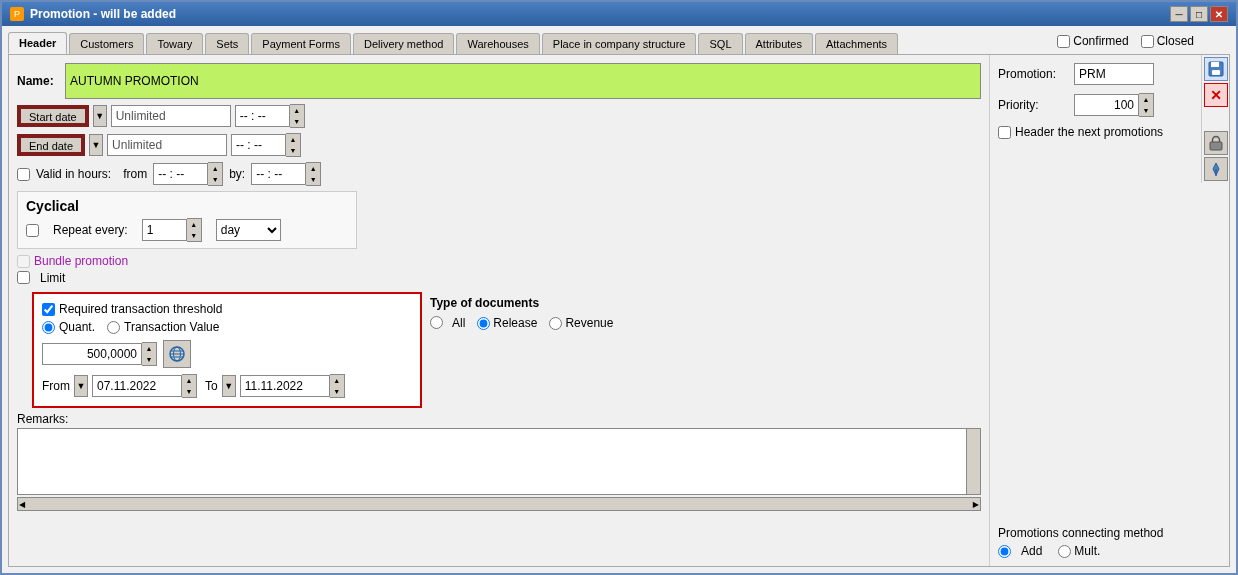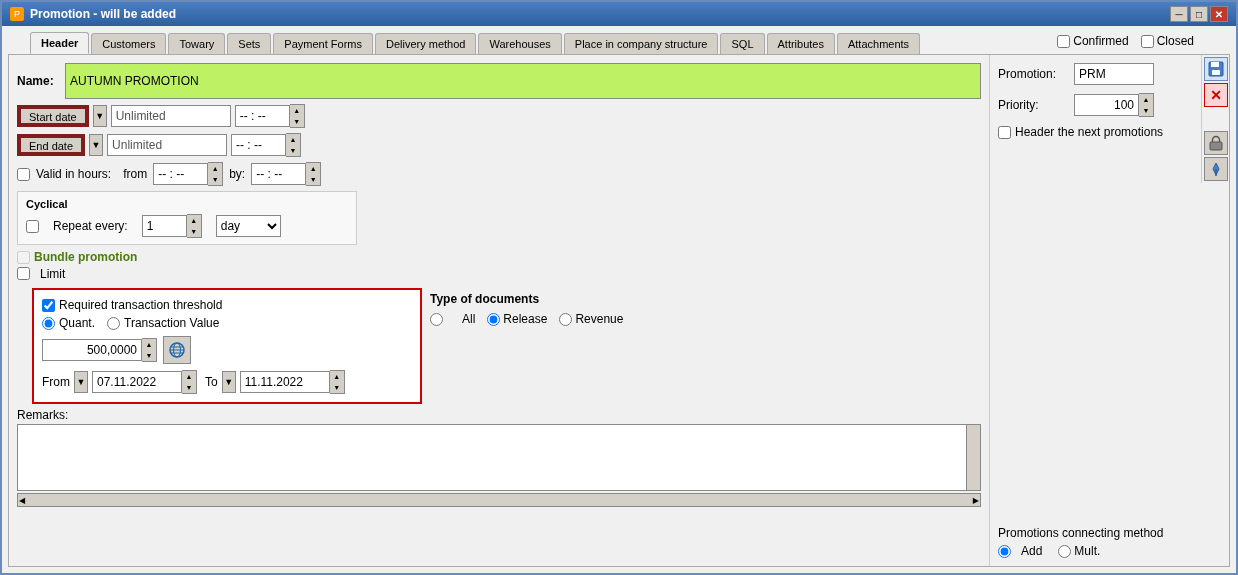--- a/index.html
+++ b/index.html
@@ -62,21 +62,20 @@
       flex-direction: column;
       background: #f0f0f0;
       padding: 2px;
     }
     .tabs-bar {
       display: flex;
       align-items: flex-end;
       background: #f0f0f0;
       padding: 4px 4px 0 4px;
       gap: 2px;
-      margin-left: 22px;
     }
     .tab {
       padding: 4px 10px;
       border: 1px solid #aaa;
       border-bottom: none;
       background: #d4d0c8;
       cursor: pointer;
       font-size: 11px;
       border-radius: 3px 3px 0 0;
       color: #000;
@@ -365,41 +364,41 @@
           <div class="spin-group">
             <input type="text" class="spin-input" style="width: 55px;" value="-- : --">
             <div class="spin-btns">
               <button class="spin-btn">▲</button>
               <button class="spin-btn">▼</button>
             </div>
           </div>
         </div>
 
         <div style="border:1px solid #ccc; padding:6px 8px; background:#f8f8f8; width:340px;">
-          <div style="font-weight:bold; font-size:11px; margin-bottom:4px;">Cyclical</div>
+          <div style="font-weight:bold; font-size:14px; margin-bottom:4px;">Cyclical</div>
           <div class="repeat-row">
             <input type="checkbox" style="">
             <span>Repeat every:</span>
             <div class="spin-group">
               <input type="text" class="spin-input" style="width: 45px;" value="1">
               <div class="spin-btns">
                 <button class="spin-btn">▲</button>
                 <button class="spin-btn">▼</button>
               </div>
             </div>
             <select class="dropdown-select" style="width:65px;">
               <option>day</option>
             </select>
           </div>
         </div>
 
         <div style="display:flex; flex-direction:column; gap:3px;">
           <label style="display:flex;align-items:center;gap:4px;">
             <input type="checkbox" disabled="" style="">
-            <span style="color:#4d7c0f;font-weight:bold;">Bundle promotion</span>
+            <span style="color:#a21caf;">Bundle promotion</span>
           </label>
           <label style="display:flex;align-items:flex-start;gap:10px;">
             <input type="checkbox" style="">
             <span>Limit</span>
           </label>
         </div>
 
         <div style="display:flex; flex-direction:column; gap:4px; margin-top:2px;">
           <div style="display:flex; gap:8px; align-items:flex-start;padding-left:15px;">
 
@@ -454,21 +453,21 @@
                     <button class="spin-btn">▲</button>
                     <button class="spin-btn">▼</button>
                   </div>
                 </div>
               </div>
             </div>
 
             <div style="margin-top:4px;">
               <div style="font-weight:bold; font-size:12px; margin-bottom:6px;">Type of documents</div>
               <div style="display:flex; align-items:center; gap:12px;">
-                <label style="display:flex;align-items:flex-end;gap:19px;">
+                <label style="display:flex;align-items:flex-start;gap:9px;">
                   <input type="radio" name="doc_type" style="">
                   <span>All</span>
                 </label>
                 <label style="display:flex;align-items:center;gap:3px;">
                   <input type="radio" name="doc_type" checked="" style="">
                   <span>Release</span>
                 </label>
                 <label style="display:flex;align-items:center;gap:3px;">
                   <input type="radio" name="doc_type" style="">
                   <span>Revenue</span>

